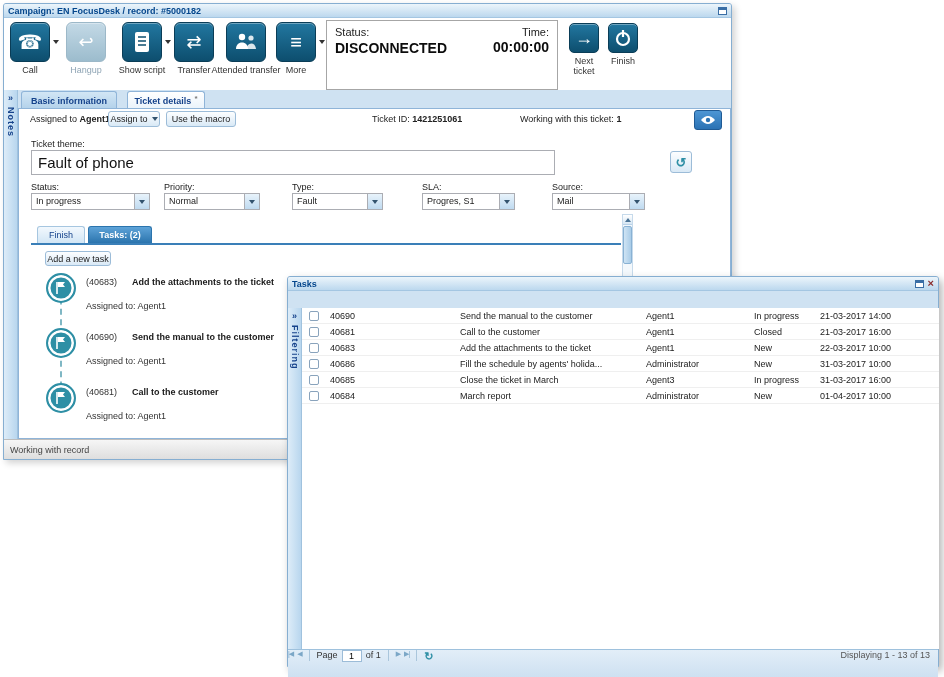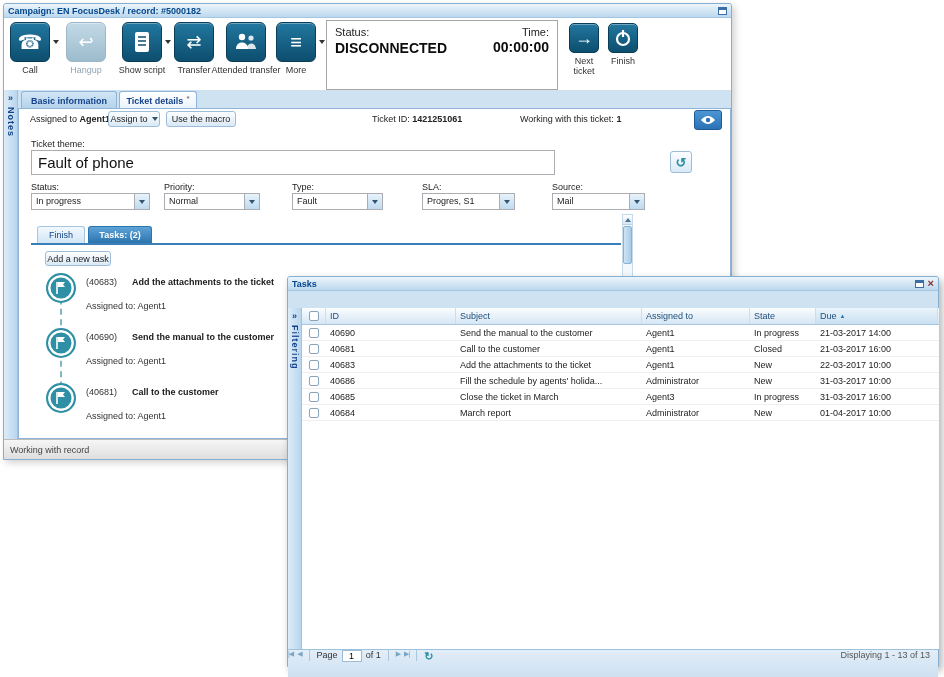--- a/index.html
+++ b/index.html
@@ -179,21 +179,21 @@
   <div class="tbtn-label" style="left:598px;top:52px;width:42px">Finish</div>
 
   <div class="vstrip" style="left:0;top:86px;height:349px">
     <span class="chev">»</span>
     <span class="vlabel">Notes</span>
   </div>
 
   <div class="tab inactive" style="left:17px;width:96px">
     <span>Basic information</span>
   </div>
-  <div class="tab active" style="left:115px;width:78px">
+  <div class="tab active" style="left:123px;width:78px">
     <span>Ticket details</span>
     <span class="dirty">*</span>
   </div>
 
   <div class="content-panel"></div>
 
   <div class="txtline" style="left:26px;top:110px">
     <span>Assigned to</span>&nbsp;<span class="bold">Agent1</span>
   </div>
   <div class="sbtn" style="left:104px;top:107px;width:52px;height:16px">
@@ -324,41 +324,20 @@
     </span>
   </div>
 
 
   <div class="vstrip" style="left:0;top:31px;height:341px">
     <span class="chev">»</span>
     <span class="vlabel">Filtering</span>
   </div>
 
   <div class="grid">
-    <div class="grid-header">
-      <div class="gh-cell w-cb">
-          <span class="cb-box"></span>
-        </div>
-      <div class="gh-cell w-id">
-          <span>ID</span>
-        </div>
-      <div class="gh-cell w-subj">
-          <span>Subject</span>
-        </div>
-      <div class="gh-cell w-asgn">
-          <span>Assigned to</span>
-        </div>
-      <div class="gh-cell w-state">
-          <span>State</span>
-        </div>
-      <div class="gh-cell w-due sorted">
-        <span>Due</span>
-        <span class="sort-ic">▲</span>
-      </div>
-    </div>
 
     <div class="grid-row">
       <div class="gr-cell w-cb">
           <span class="cb-box"></span>
         </div>
       <div class="gr-cell w-id">40690</div>
       <div class="gr-cell w-subj">Send the manual to the customer</div>
       <div class="gr-cell w-asgn">Agent1</div>
       <div class="gr-cell w-state">In progress</div>
       <div class="gr-cell w-due">21-03-2017 14:00</div>

